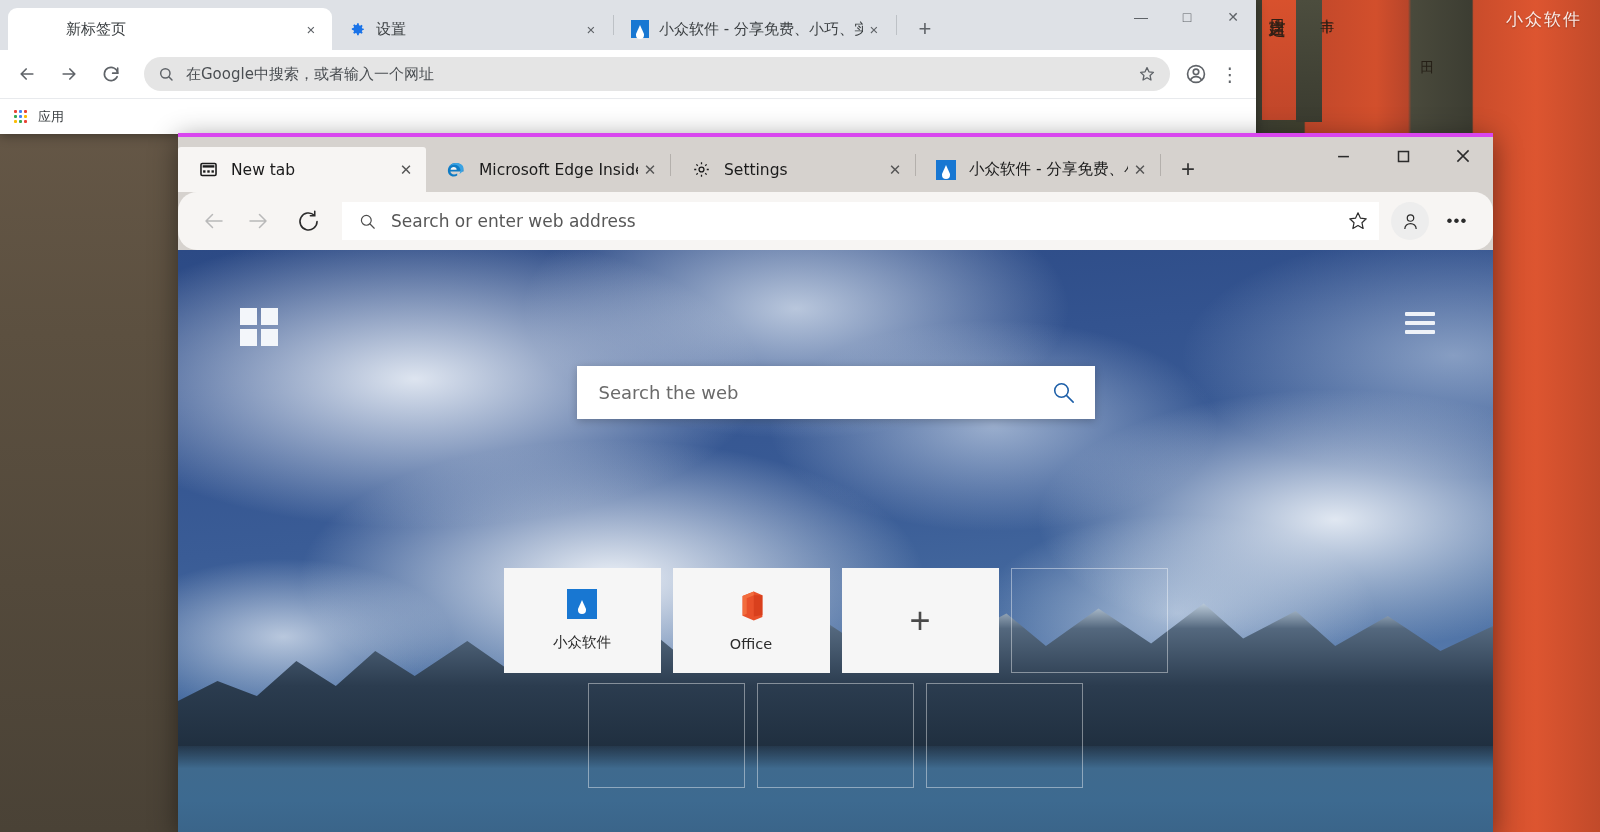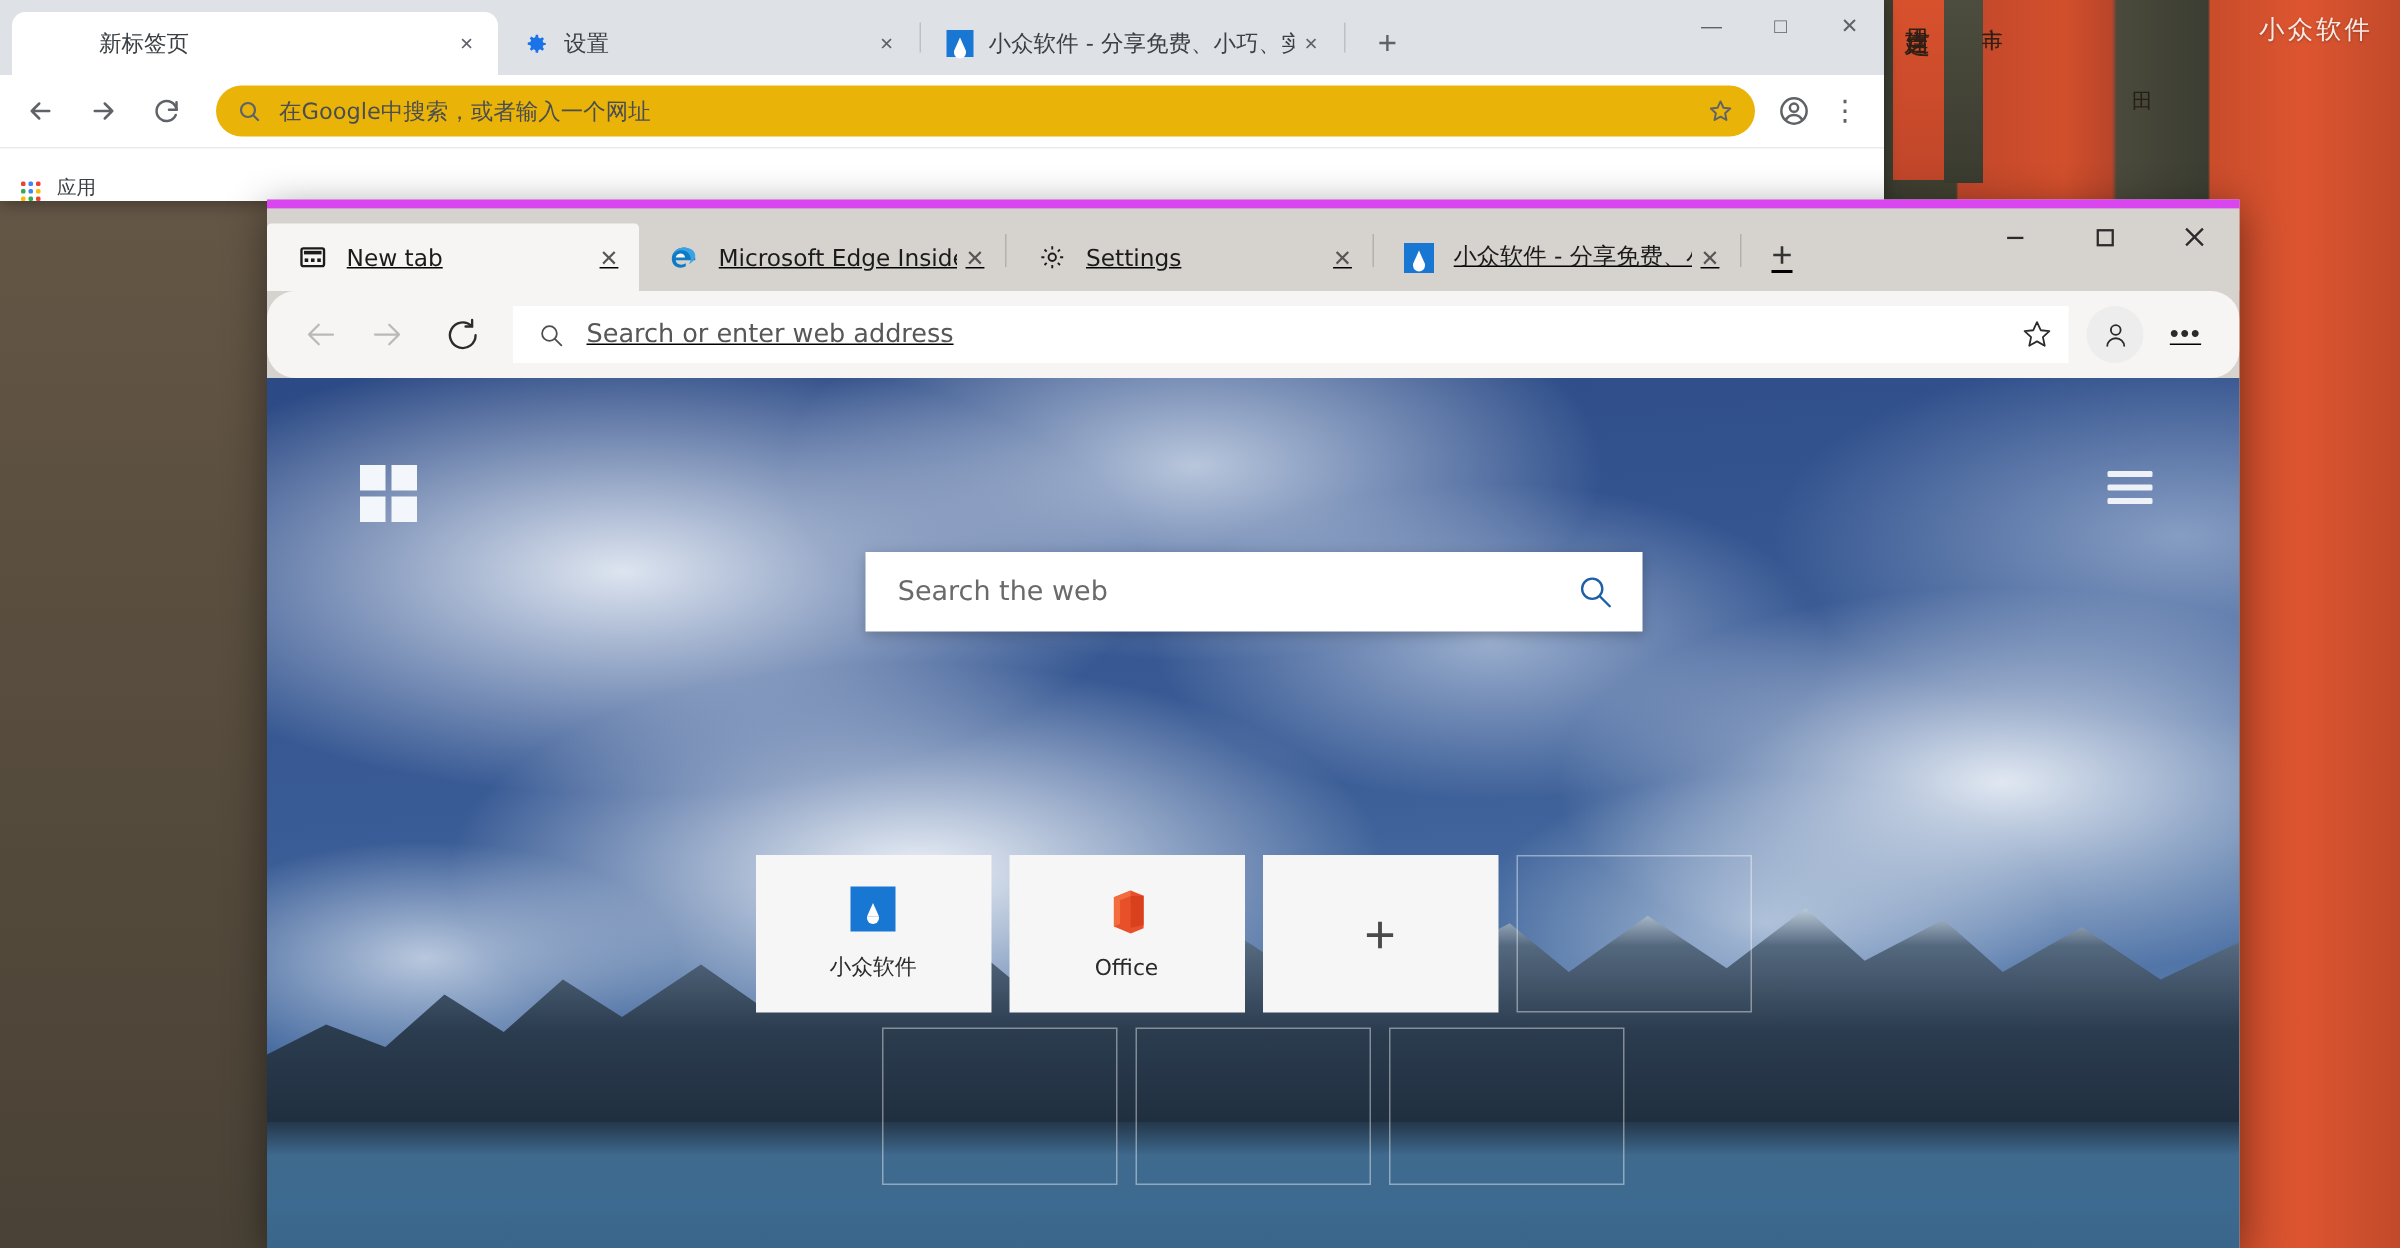--- a/index.html
+++ b/index.html
@@ -112,34 +112,34 @@
     height: 48px; display: flex; align-items: center;
     background: #ffffff; padding: 0 10px;
   }
   .ch-nav-btn {
     width: 34px; height: 34px; margin-right: 8px;
     display: flex; align-items: center; justify-content: center;
     color: #5f6368;
   }
   #chrome-omnibox {
     flex: 1 1 auto; height: 34px;
-    background: #eab308; border-radius: 17px;
+    background: #e5e5e5; border-radius: 17px;
     display: flex; align-items: center;
     padding: 0 14px; margin: 0 8px;
     color: #5f6368; font-size: 15px;
     font-family: "DejaVu Sans", sans-serif;
   }
   #chrome-omnibox .ph { margin-left: 12px; color: #4a4e52; }
   .ch-tool-icon {
     width: 32px; height: 32px;
     display: flex; align-items: center; justify-content: center;
     color: #5f6368; margin-left: 2px;
   }
   #chrome-bookmarkbar {
-    height: 36px; display: flex; align-items: flex-end;
+    height: 36px; display: flex; align-items: center;
     padding-left: 14px; background: #fff;
     border-top: 1px solid #e8eaed;
     font-size: 13px; color: #3c4043;
     font-family: Liberation Mono, monospace;
   }
   #apps-grid {
     display: grid; grid-template-columns: repeat(3, 3px);
     grid-template-rows: repeat(3, 3px); gap: 2px;
     margin-right: 11px;
   }
@@ -152,22 +152,21 @@
   }
 
   
   #edge-window {
     position: absolute; left: 178px; top: 133px;
     width: 1315px; height: 699px;
     background: #d6d2ce;
     box-shadow: 0 6px 26px rgba(0,0,0,.45);
     z-index: 20;
     overflow: hidden;
-    border-top: 6px solid #d946ef;
-    text-decoration: underline;
+    border-top: 4px solid #d946ef;
   }
   #edge-tabstrip {
     position: relative;
     height: 55px;
     background: #d6d2ce;
     display: flex; align-items: flex-end;
   }
   .eg-tab {
     height: 45px; display: flex; align-items: center;
     padding: 0 8px 0 20px; font-size: 15.5px; color: #1b1b1b;

